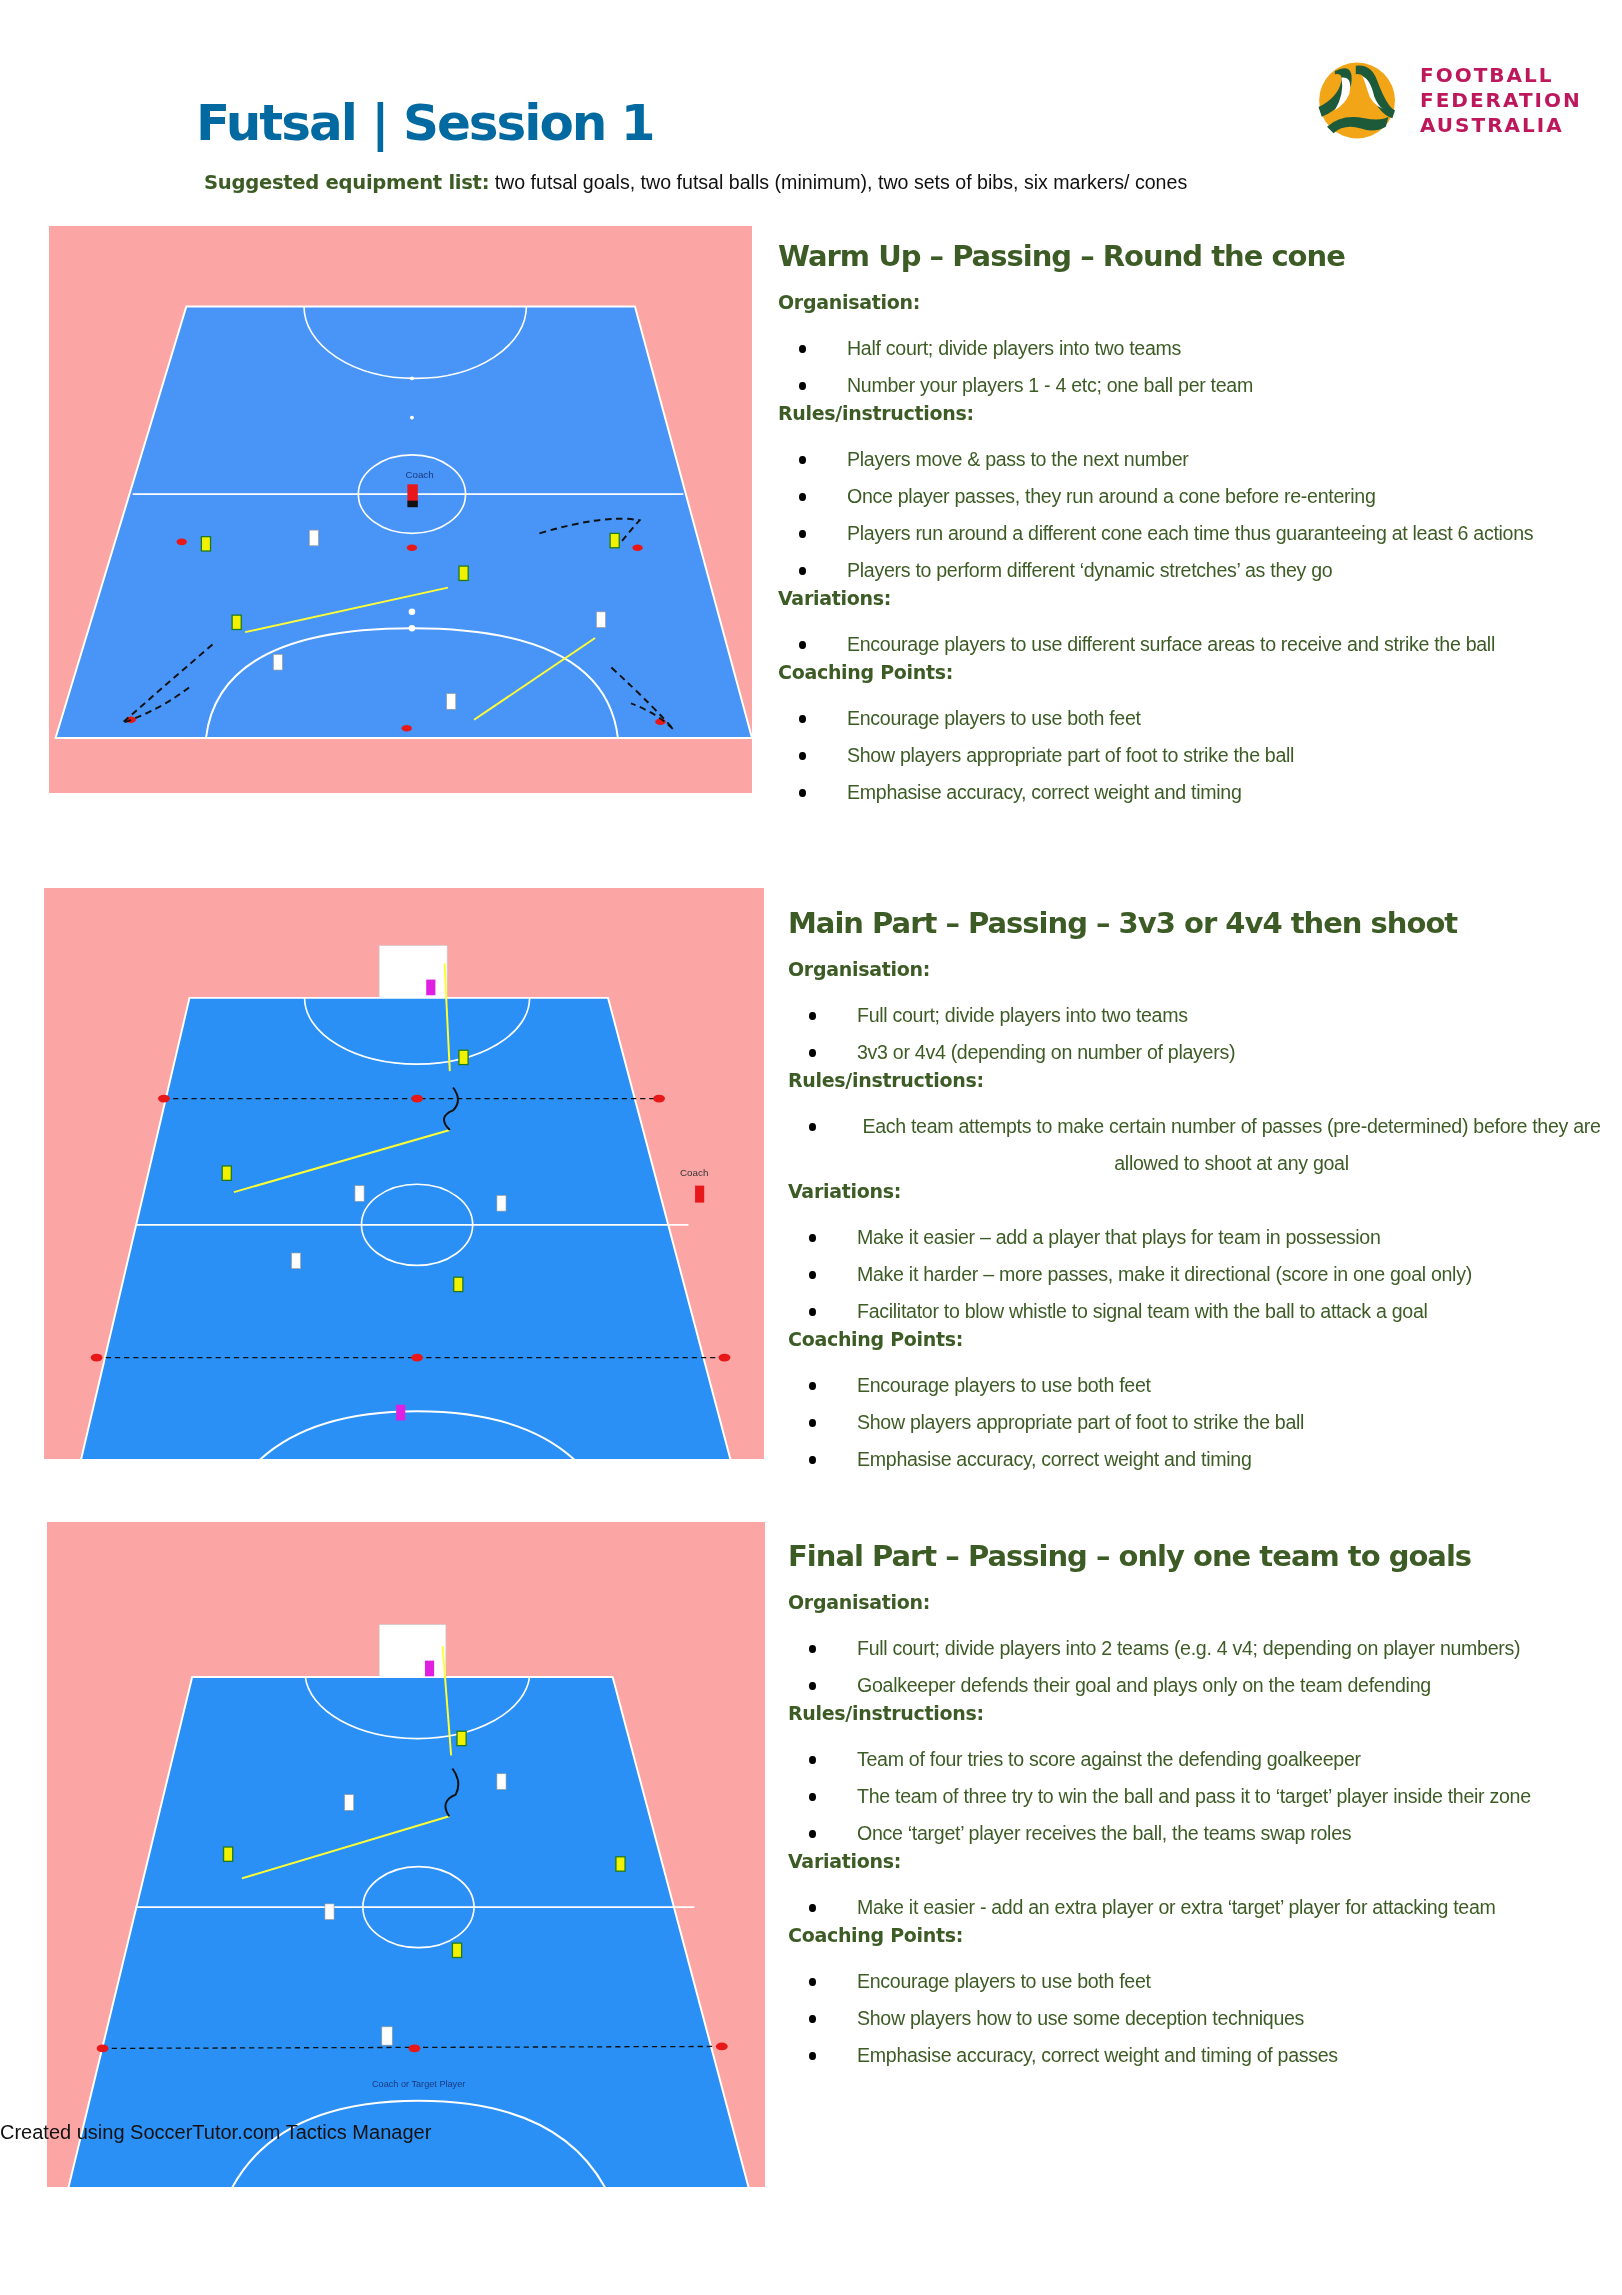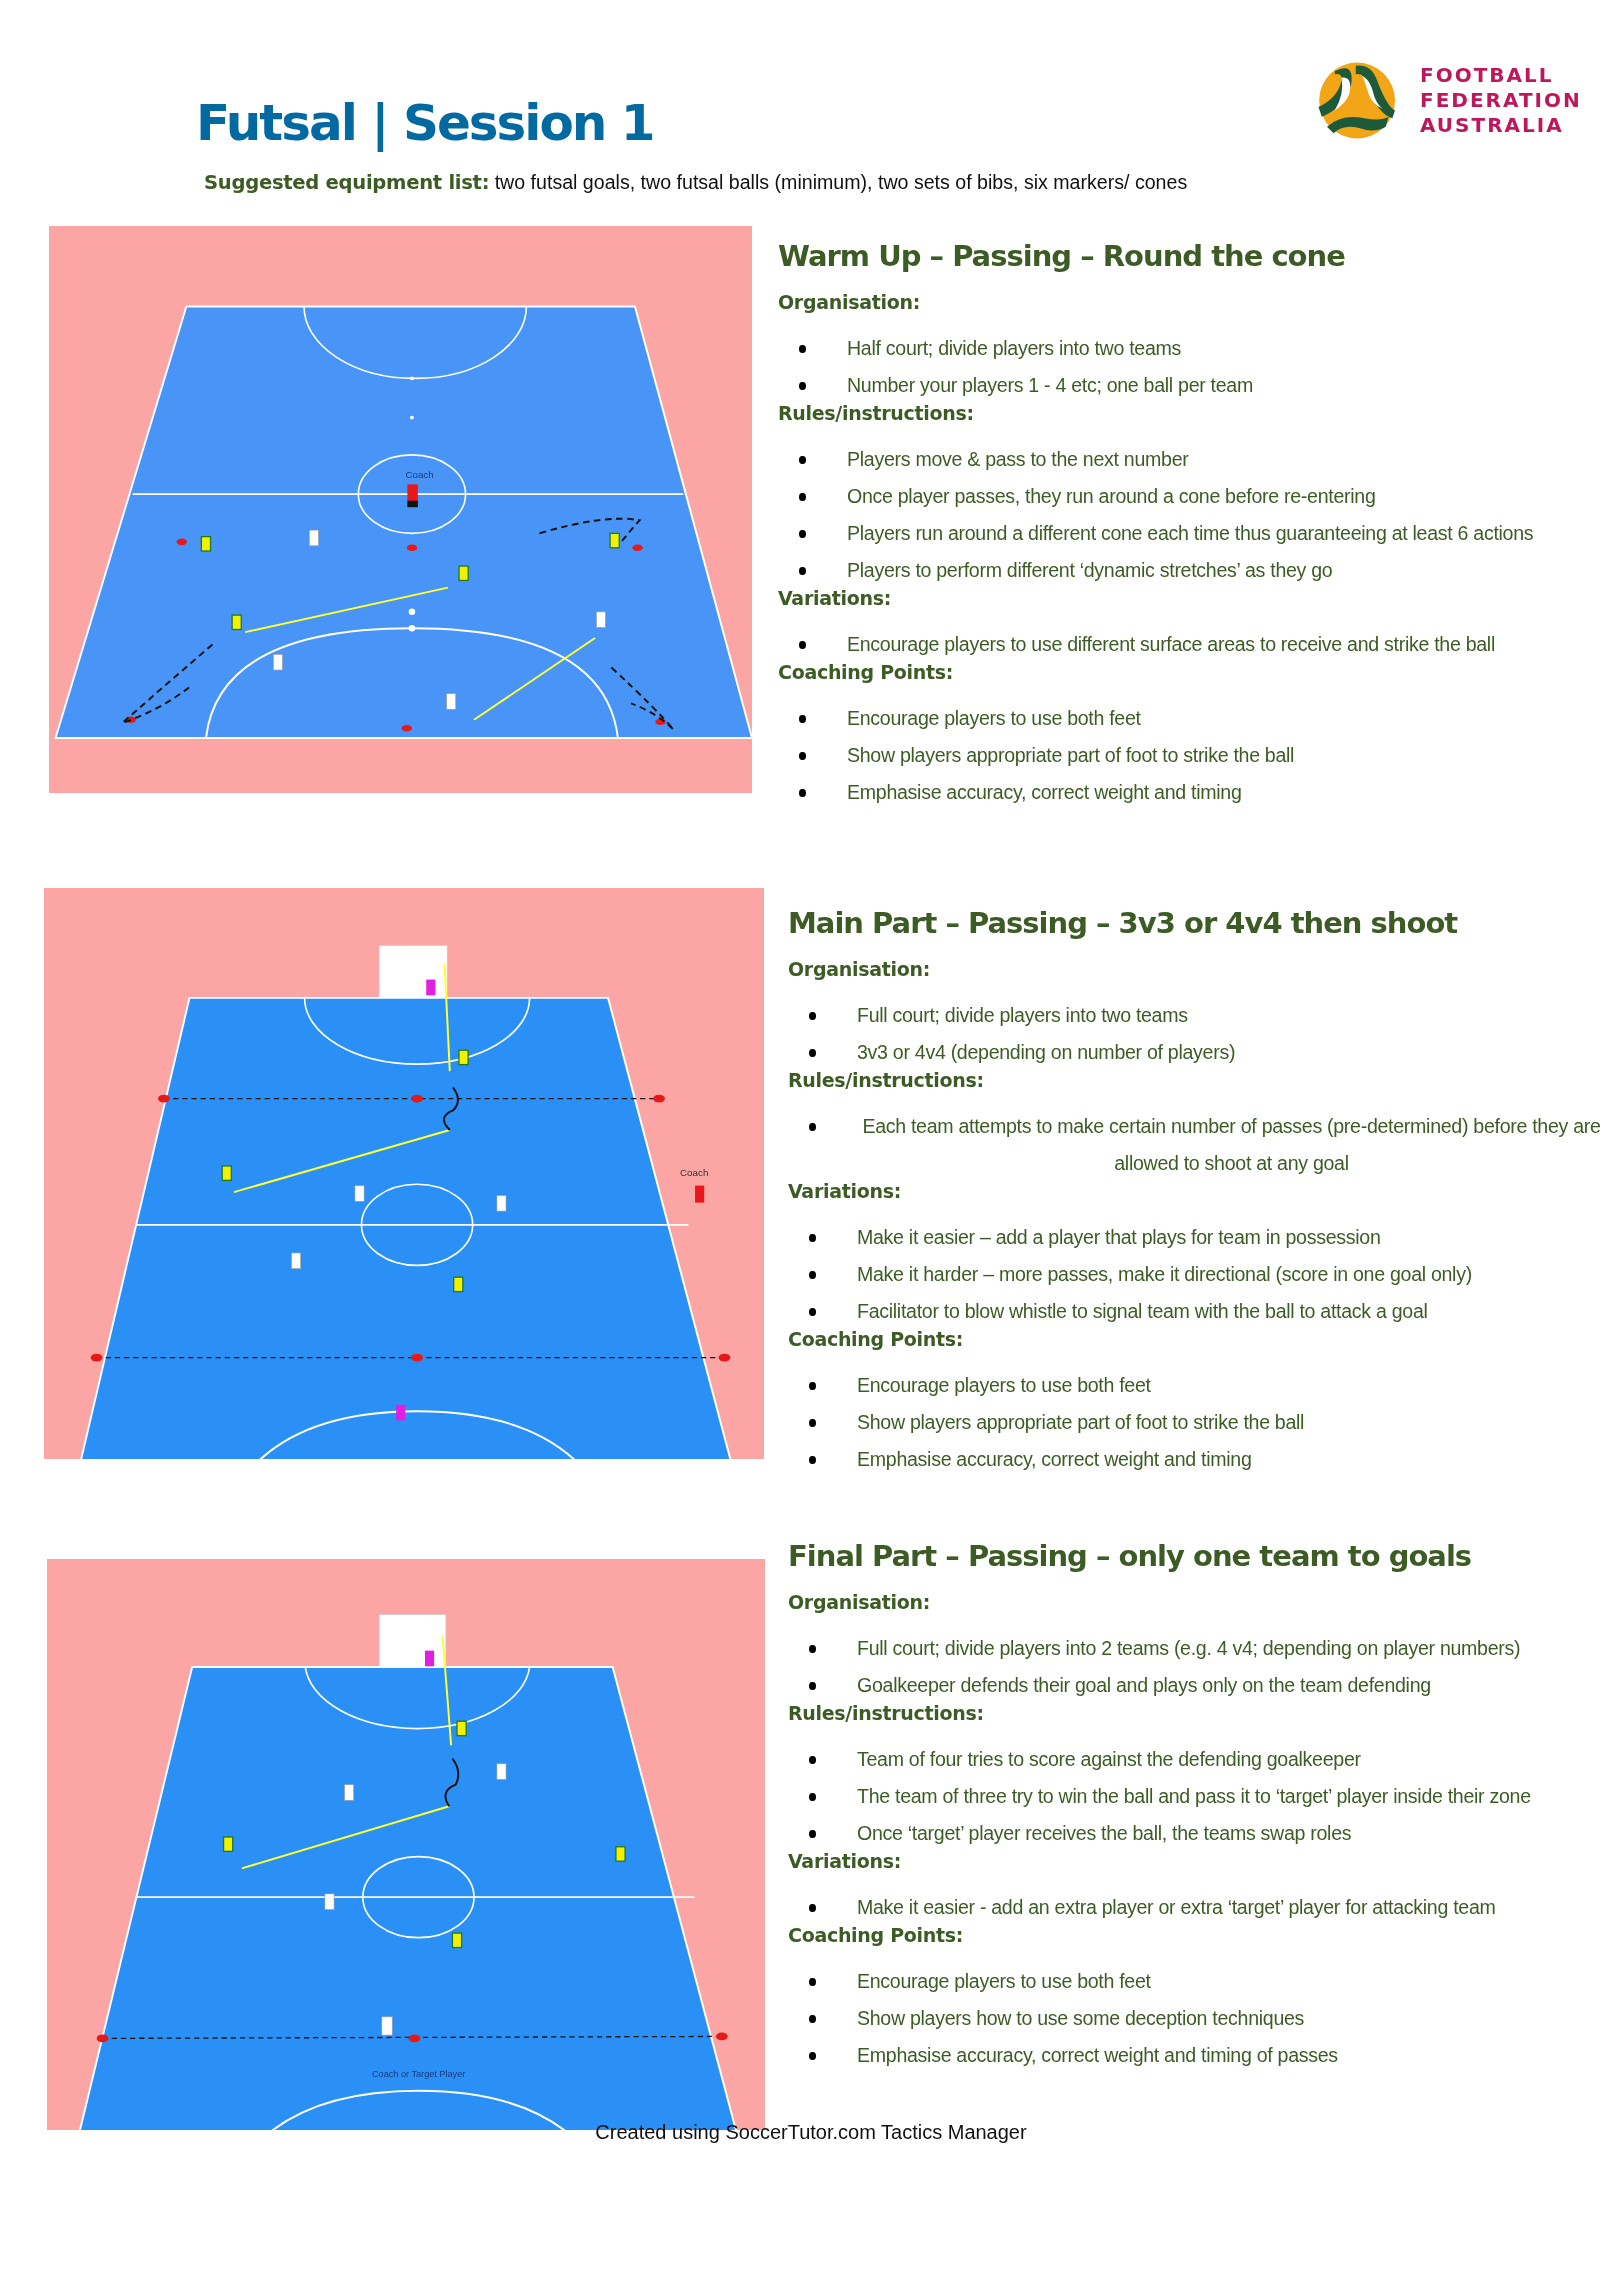--- a/index.html
+++ b/index.html
@@ -41,21 +41,21 @@
     position: relative; padding-left: 69px; font-size: 19.6px; line-height: 37px;
     color: #3d5c25; letter-spacing: -0.3px;
   }
   .section li::before {
     content: ""; position: absolute; left: 21px; top: 15.7px; width: 6.5px; height: 7.9px;
     border-radius: 50%; background: #000;
   }
   .section li.wrap { line-height: 37px; text-align: center; }
 
   .footer {
-    position: absolute; left: 0; width: 1622px; top: 2121px; text-align: center;
+    position: absolute; left: 0; width: 1622px; top: 2121px; text-align: left;
     font-size: 20px; line-height: 22px; color: #111;
   }
 </style>
 </head>
 <body>
 
 <h1 class="title">Futsal | Session 1</h1>
 <div class="equip">
   <span class="lbl">Suggested equipment list:</span><span> two futsal goals, two futsal balls (minimum), two sets of bibs, six markers/ cones</span>
 </div>
@@ -208,21 +208,21 @@
     <li>Facilitator to blow whistle to signal team with the ball to attack a goal</li>
   </ul>
   <h3>Coaching Points:</h3>
   <ul>
     <li>Encourage players to use both feet</li>
     <li>Show players appropriate part of foot to strike the ball</li>
     <li>Emphasise accuracy, correct weight and timing</li>
   </ul>
 </div>
 
-<div class="diagram" style="left:47px; top:1522px; width:718px; height:571px;margin-top:37px;">
+<div class="diagram" style="left:47px; top:1522px; width:718px; height:665px;">
   <svg viewBox="0 0 1098 873">
     <rect x="508" y="85" width="102" height="80" fill="#fff" stroke="#ccc"></rect>
     <polygon points="222,165 865,165 1098,1040 10,1040" fill="#2a90f5" stroke="#fff" stroke-width="3"></polygon>
     <path d="M395,165 A172,102 0 0 0 738,165" fill="none" stroke="#fff" stroke-width="2.5"></path>
     <line x1="135" y1="517" x2="990" y2="517" stroke="#fff" stroke-width="2.5"></line>
     <ellipse cx="568" cy="517" rx="85" ry="62" fill="none" stroke="#fff" stroke-width="2.5"></ellipse>
     <path d="M252,1040 Q290,813 568,813 Q846,813 885,1040" fill="none" stroke="#fff" stroke-width="3"></path>
     <rect x="475" y="955" width="172" height="105" fill="none" stroke="#fff" stroke-width="3"></rect>
     <line x1="85" y1="733" x2="1032" y2="730" stroke="#111" stroke-width="2" stroke-dasharray="8,6"></line>
     <g fill="#e81818">

